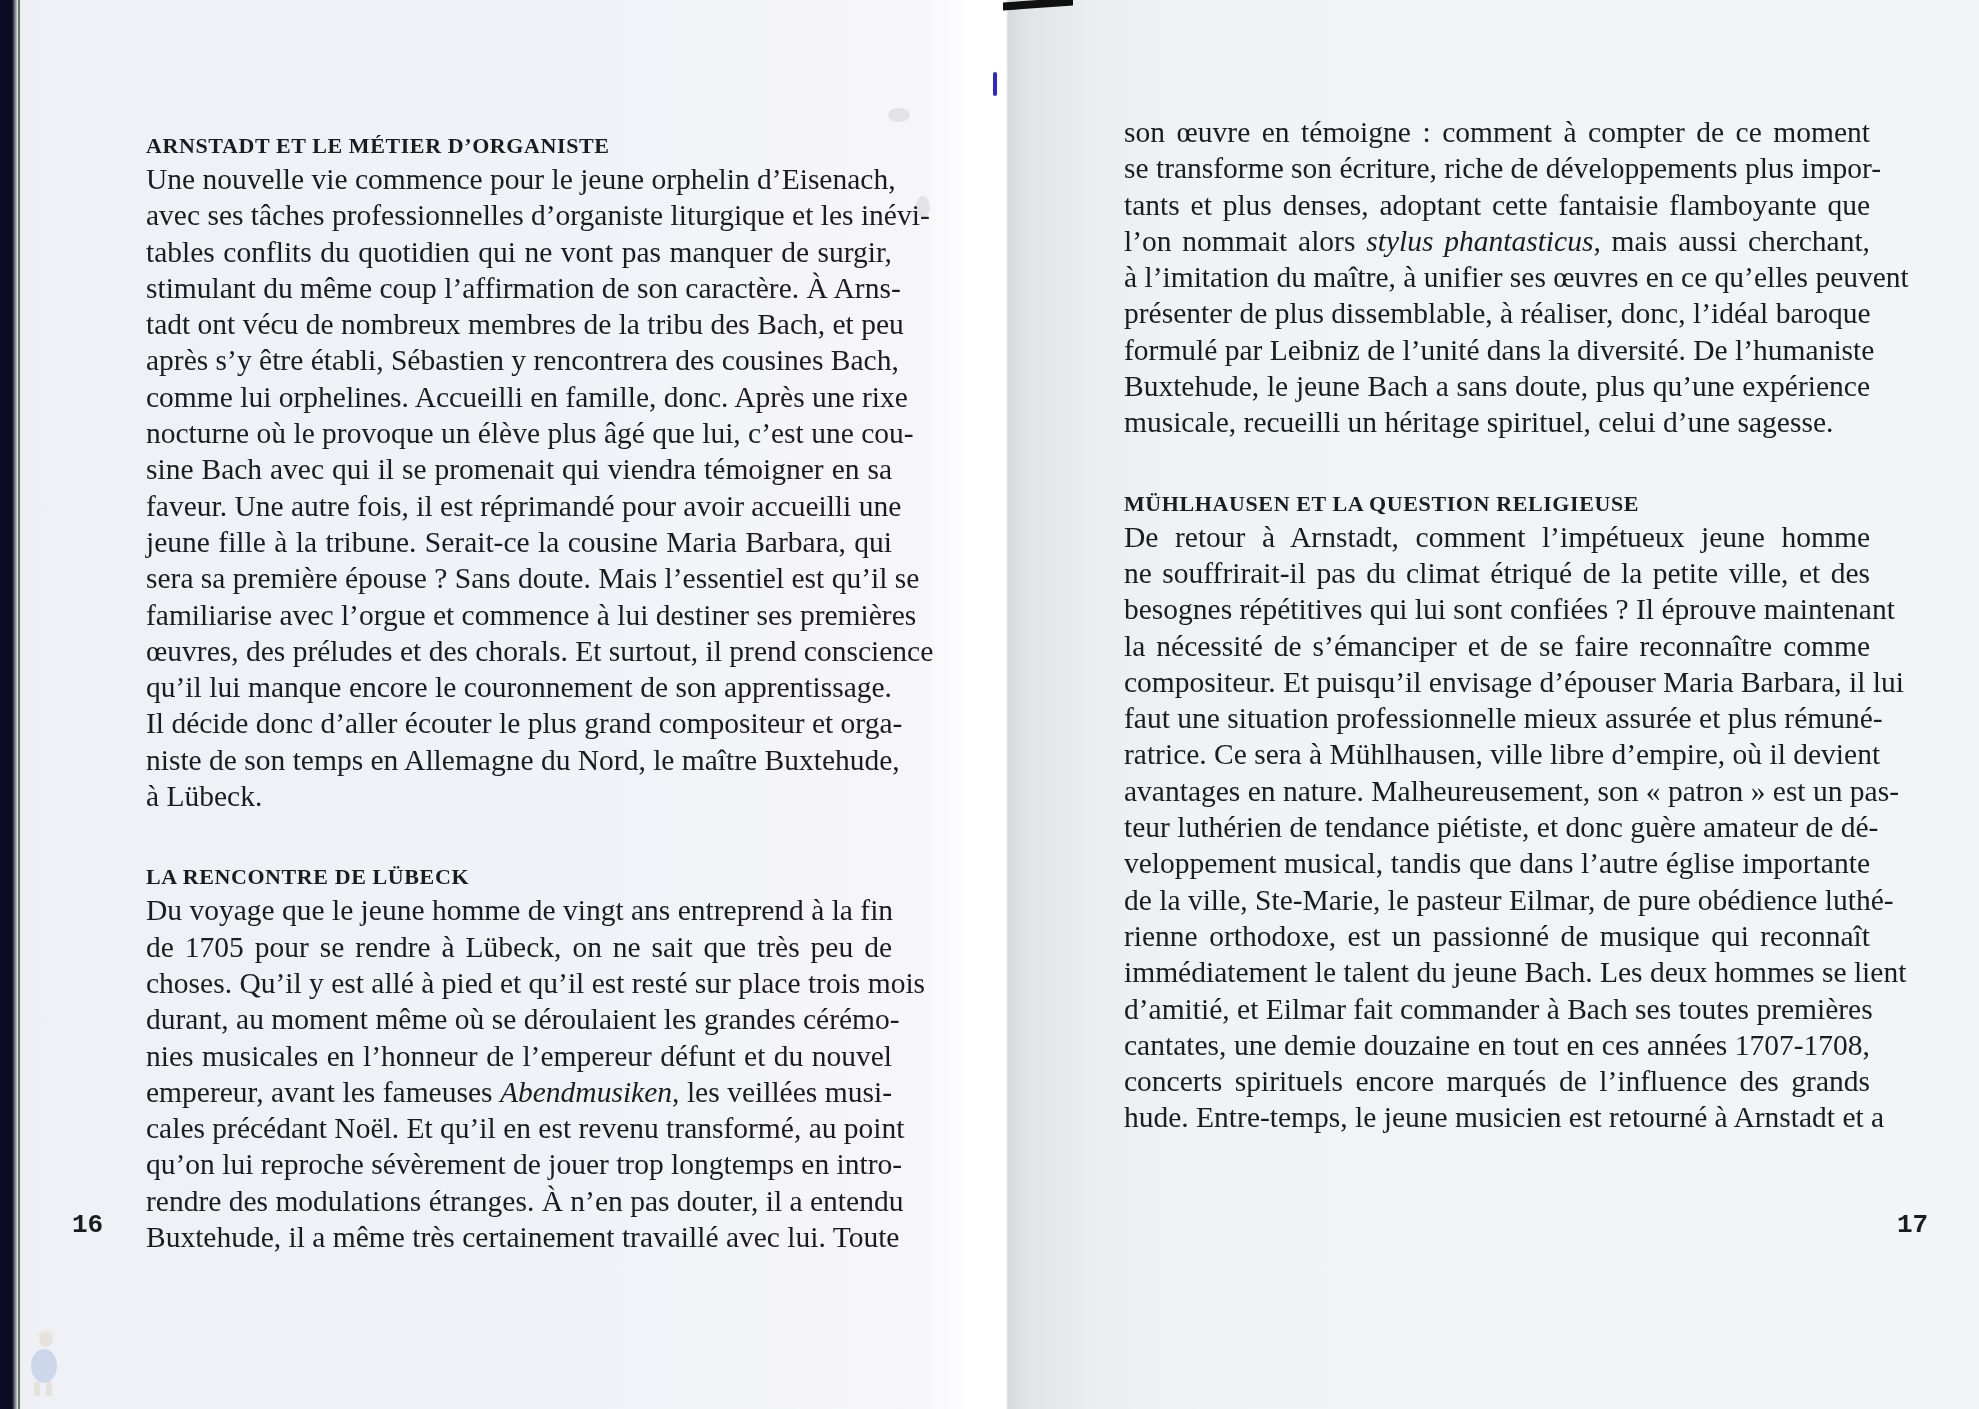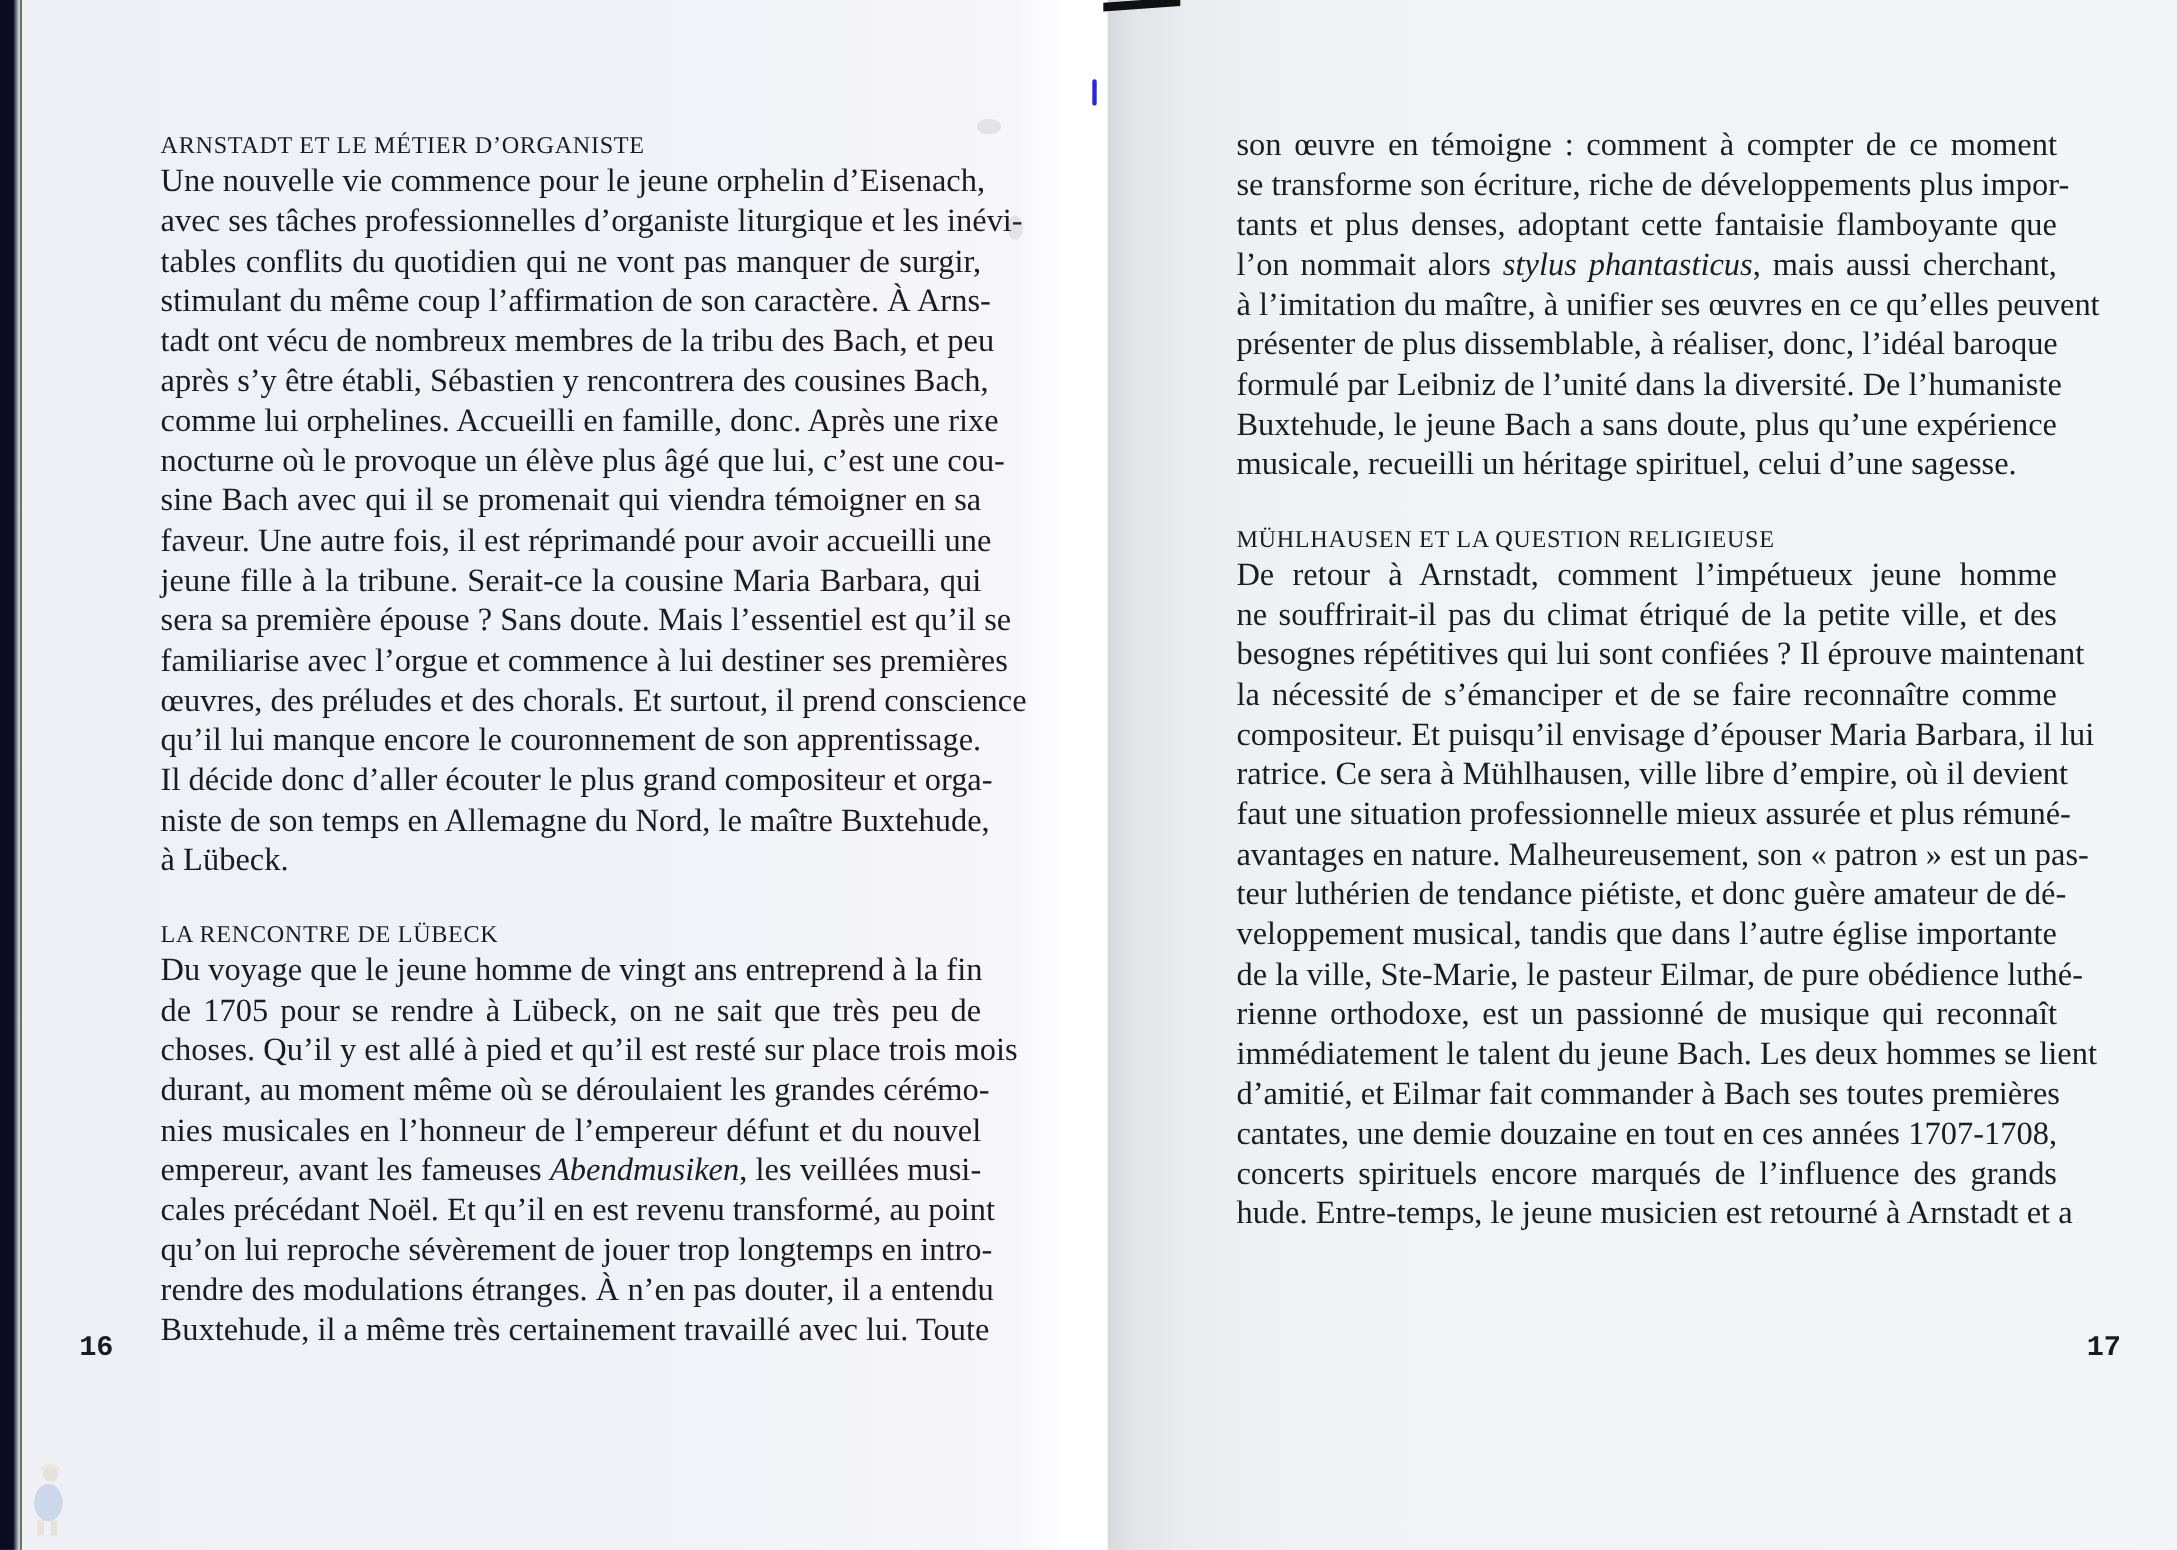--- a/index.html
+++ b/index.html
@@ -71,26 +71,26 @@
     .line {
       display: block;
       height: 36.3px;
       white-space: nowrap;
       text-align: justify;
       text-align-last: justify;
     }
     .line.last { text-align-last: left; }
     .heading {
       display: block;
-      font-weight: normal;
+      font-weight: bold;
       font-size: 22px;
       letter-spacing: 0.6px;
       height: 30px;
       line-height: 30px;
-      margin-top: 0;
+      margin-top: 14px;
     }
     .section-gap { height: 34px; }
     em { font-style: italic; }
     .folio {
       position: absolute;
       font-family: Liberation Mono, monospace;
       font-weight: bold;
       font-size: 26px;
       color: #1c1c1f;
     }
@@ -170,22 +170,22 @@
         <span class="line">formulé par Leibniz de l’unité dans la diversité. De l’humaniste</span>
         <span class="line">Buxtehude, le jeune Bach a sans doute, plus qu’une expérience</span>
         <span class="line last">musicale, recueilli un héritage spirituel, celui d’une sagesse.</span>
         <div class="section-gap"></div>
         <div class="heading">MÜHLHAUSEN ET LA QUESTION RELIGIEUSE</div>
         <span class="line">De retour à Arnstadt, comment l’impétueux jeune homme</span>
         <span class="line">ne souffrirait-il pas du climat étriqué de la petite ville, et des</span>
         <span class="line">besognes répétitives qui lui sont confiées ? Il éprouve maintenant</span>
         <span class="line">la nécessité de s’émanciper et de se faire reconnaître comme</span>
         <span class="line">compositeur. Et puisqu’il envisage d’épouser Maria Barbara, il lui</span>
+        <span class="line">faut une situation professionnelle mieux assurée et plus rémuné-</span>
         <span class="line">ratrice. Ce sera à Mühlhausen, ville libre d’empire, où il devient</span>
-        <span class="line">faut une situation professionnelle mieux assurée et plus rémuné-</span>
         <span class="line">avantages en nature. Malheureusement, son « patron » est un pas-</span>
         <span class="line">teur luthérien de tendance piétiste, et donc guère amateur de dé-</span>
         <span class="line">veloppement musical, tandis que dans l’autre église importante</span>
         <span class="line">de la ville, Ste-Marie, le pasteur Eilmar, de pure obédience luthé-</span>
         <span class="line">rienne orthodoxe, est un passionné de musique qui reconnaît</span>
         <span class="line">immédiatement le talent du jeune Bach. Les deux hommes se lient</span>
         <span class="line">d’amitié, et Eilmar fait commander à Bach ses toutes premières</span>
         <span class="line">cantates, une demie douzaine en tout en ces années 1707-1708,</span>
         <span class="line">concerts spirituels encore marqués de l’influence des grands</span>
         <span class="line">hude. Entre-temps, le jeune musicien est retourné à Arnstadt et a</span>

